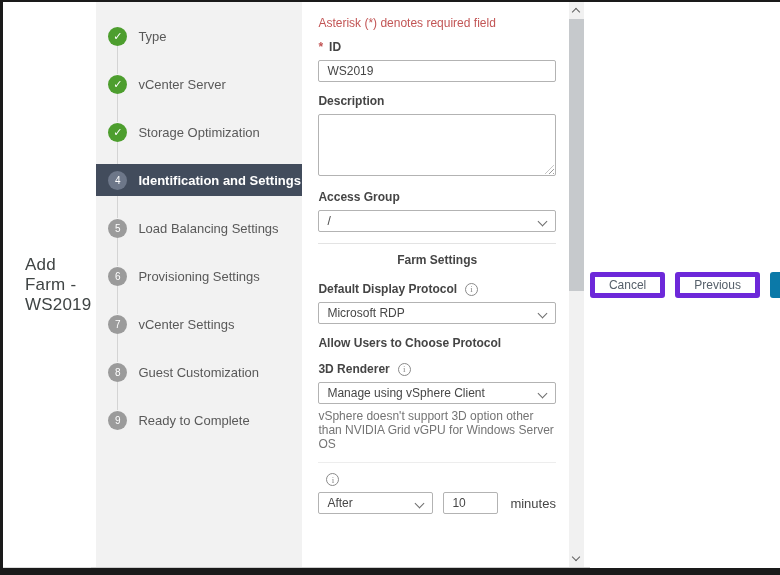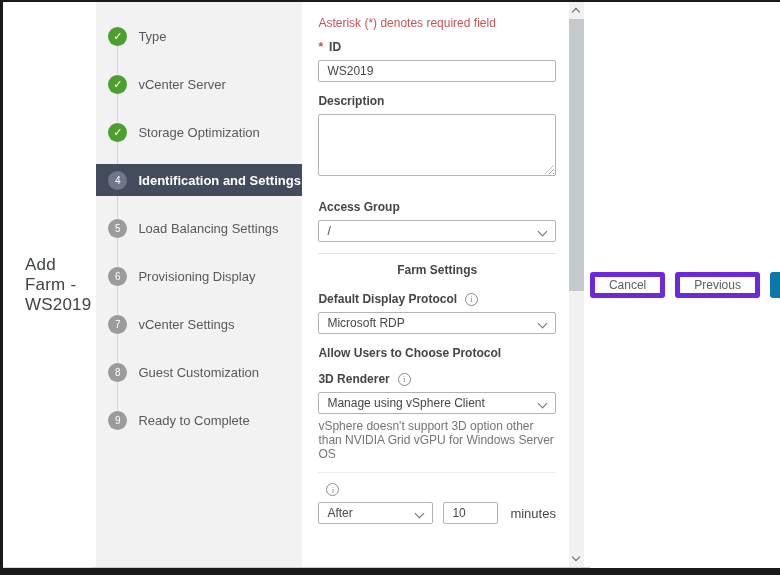--- a/index.html
+++ b/index.html
@@ -131,21 +131,21 @@
     display: inline-flex; align-items: center; justify-content: center;
     width: 13px; height: 13px; margin-left: 8px;
     border: 1px solid #8a8a8a; border-radius: 50%;
     color: #8a8a8a; font-size: 9px; font-weight: 400;
     font-family: "Liberation Serif", serif;
     cursor: default;
   }
   .note-text { font-size: 12px; color: #747474; margin-top: 5px; }
   .mt10 { margin-top: 10px; }
   .mt12 { margin-top: 12px; }
-  .mt14 { margin-top: 24px; }
+  .mt14 { margin-top: 14px; }
   .mt15 { margin-top: 15px; }
   .inline-row { display: flex; align-items: center; margin-top: 6px; }
   .select.small { width: 115px; margin-top: 0; }
   .minutes-input {
     width: 55px; height: 22px; margin-left: 10px;
     border: 1px solid #b3b3b3; border-radius: 2px;
     font-family: inherit; font-size: 12px; color: #464646;
     padding: 0 8px; outline: none;
   }
   .minutes-label { font-size: 13px; color: #464646; margin-left: 12px; }
@@ -227,21 +227,21 @@
         <span class="label">Identification and Settings</span>
       </div>
       <div class="connector"></div>
       <div class="step todo">
         <span class="circle">5</span>
         <span class="label">Load Balancing Settings</span>
       </div>
       <div class="connector"></div>
       <div class="step todo">
         <span class="circle">6</span>
-        <span class="label">Provisioning Display</span>
+        <span class="label">Provisioning Settings</span>
       </div>
       <div class="connector"></div>
       <div class="step todo">
         <span class="circle">7</span>
         <span class="label">vCenter Settings</span>
       </div>
       <div class="connector"></div>
       <div class="step todo">
         <span class="circle">8</span>
         <span class="label">Guest Customization</span>

